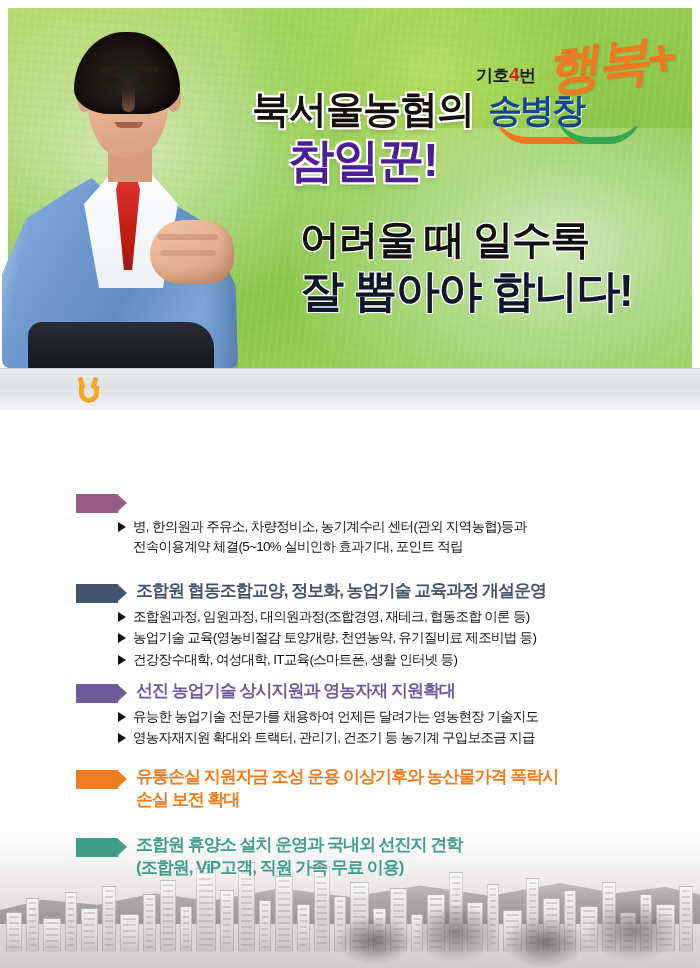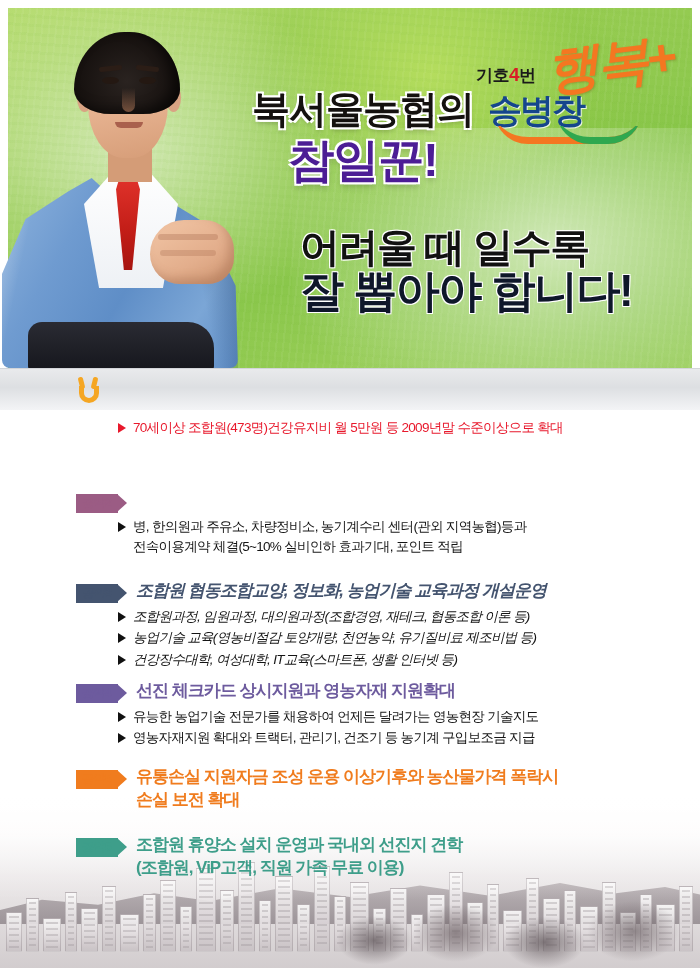--- a/index.html
+++ b/index.html
@@ -128,21 +128,20 @@
     font-size:46px; font-weight:bold; color:#4c1d95; letter-spacing:-1px;
     text-shadow: 2px 2px 0 #ffffff, -2px 2px 0 #ffffff, 2px -2px 0 #ffffff,
                  -2px -2px 0 #ffffff, 0 4px 6px rgba(0,0,0,.22);
     white-space:nowrap;
   }
   .slogan1 {
     position:absolute; left:300px; top:212px; width:380px;
     font-size:40px; font-weight:bold; color:#111111; letter-spacing:-1.5px;
     text-shadow: 1px 1px 0 #fff, -1px 1px 0 #fff, 1px -1px 0 #fff, -1px -1px 0 #fff;
     white-space:nowrap;
-    margin-top:8px;
   }
   .slogan2 {
     position:absolute; left:300px; top:262px; width:380px;
     font-size:44px; font-weight:bold; color:#0f172a; letter-spacing:-1.5px;
     text-shadow: 1px 1px 0 #fff, -1px 1px 0 #fff, 1px -1px 0 #fff, -1px -1px 0 #fff;
     white-space:nowrap;
   }
 
   
   .brand { position:absolute; right:18px; top:22px; width:230px; height:120px; }
@@ -396,48 +395,45 @@
       <span style="left:640px;width:12px; height:58px;"></span>
       <span style="left:656px;width:19px; height:48px;"></span>
       <span style="left:679px;width:14px; height:66px;"></span>
     </div>
     <div class="trees"></div>
     <div class="haze"></div>
   </div>
 
   <div class="pledges" id="pledge-list">
       <div class="pledge p1" style="position: absolute; left: 0px; top: 0px; width: 700px;">
-        <div class="subs">
-          <div class="sub"><span class="tri"></span>70세이상 조합원(473명)건강유지비 월 5만원 등 2009년말 수준이상으로 확대</div>
-        </div>
       </div>
       <div class="pledge p2" style="position: absolute; left: 0px; top: 76px; width: 700px;">
         <div class="pledge-head">
           <div class="badge"><span class="badge-txt">공약2</span></div>
         </div>
         <div class="subs">
           <div class="sub"><span class="tri"></span>병, 한의원과 주유소, 차량정비소, 농기계수리 센터(관외 지역농협)등과
 전속이용계약 체결(5~10% 실비인하 효과기대, 포인트 적립</div>
         </div>
       </div>
-      <div class="pledge p3" style="position: absolute; left: 0px; top: 166px; width: 700px; font-style: italic;">
+      <div class="pledge p3" style="position: absolute; left: 0px; top: 166px; width: 700px;">
         <div class="pledge-head">
           <div class="badge"><span class="badge-txt">공약3</span></div>
           <div class="pledge-title">조합원 협동조합교양, 정보화, 농업기술 교육과정 개설운영</div>
         </div>
         <div class="subs">
           <div class="sub"><span class="tri"></span>조합원과정, 임원과정, 대의원과정(조합경영, 재테크, 협동조합 이론 등)</div>
           <div class="sub"><span class="tri"></span>농업기술 교육(영농비절감 토양개량, 천연농약, 유기질비료 제조비법 등)</div>
           <div class="sub"><span class="tri"></span>건강장수대학, 여성대학, IT교육(스마트폰, 생활 인터넷 등)</div>
         </div>
       </div>
       <div class="pledge p4" style="position: absolute; left: 0px; top: 266px; width: 700px;">
         <div class="pledge-head">
           <div class="badge"><span class="badge-txt">공약4</span></div>
-          <div class="pledge-title">선진 체크카드 상시지원과 영농자재 지원확대</div>
+          <div class="pledge-title">선진 농업기술 상시지원과 영농자재 지원확대</div>
         </div>
         <div class="subs">
           <div class="sub"><span class="tri"></span>유능한 농업기술 전문가를 채용하여 언제든 달려가는 영농현장 기술지도</div>
           <div class="sub"><span class="tri"></span>영농자재지원 확대와 트랙터, 관리기, 건조기 등 농기계 구입보조금 지급</div>
         </div>
       </div>
       <div class="pledge p5" style="position: absolute; left: 0px; top: 352px; width: 700px;">
         <div class="pledge-head">
           <div class="badge"><span class="badge-txt">공약5</span></div>
           <div class="pledge-title">유통손실 지원자금 조성 운용 이상기후와 농산물가격 폭락시

